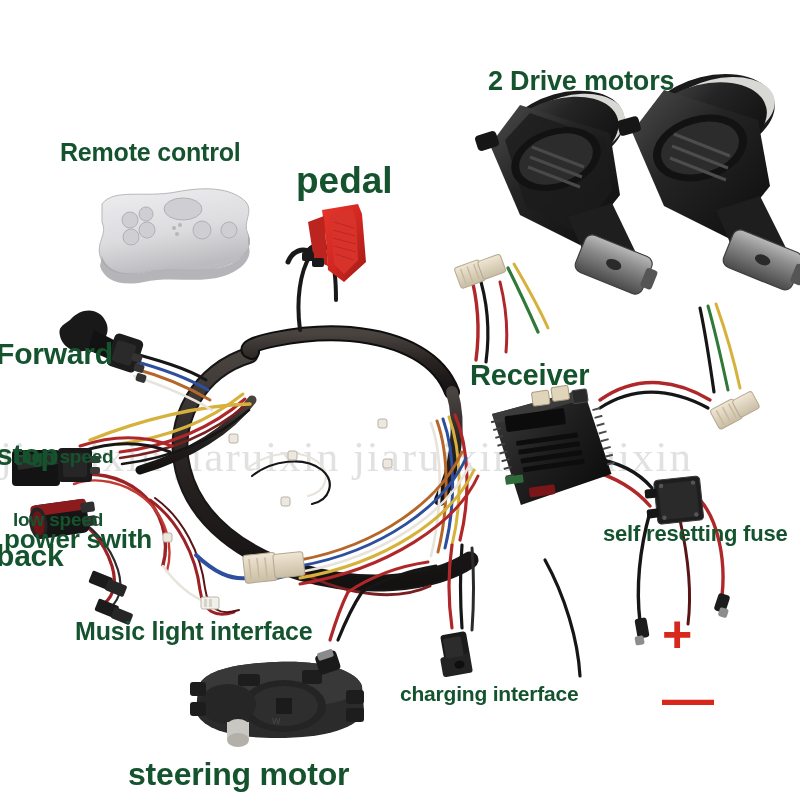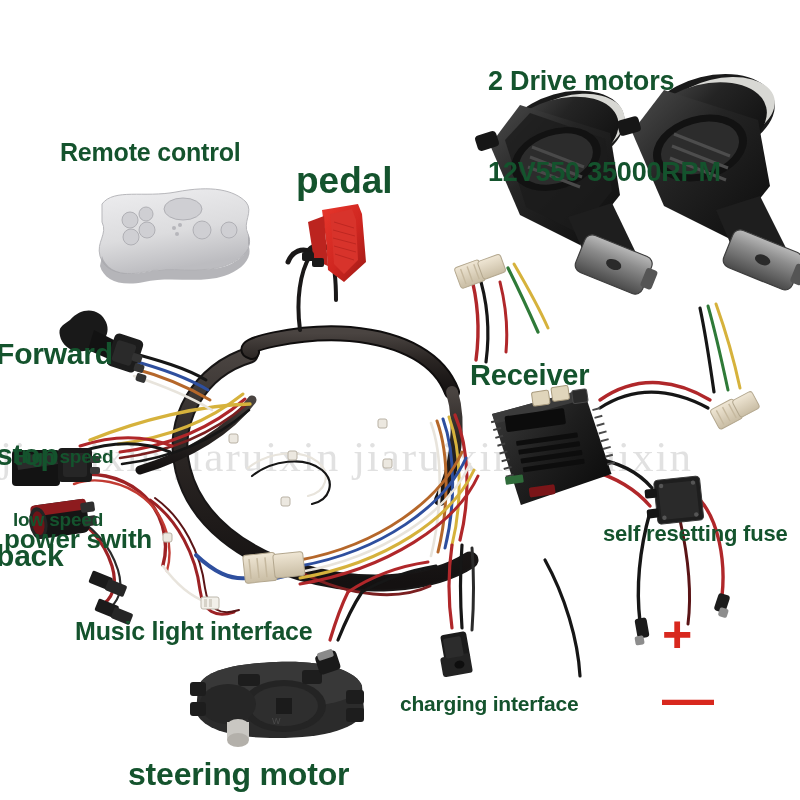--- a/index.html
+++ b/index.html
@@ -23,21 +23,21 @@
   }
   .lbl-drive{left:488px;top:6px;font-size:27px;}
   .lbl-remote{left:60px;top:138px;font-size:25px;}
   .lbl-pedal{left:296px;top:160px;font-size:37px;letter-spacing:0px;}
   .lbl-fsb{left:-4px;top:270px;font-size:30px;}
   .lbl-hs{left:13px;top:403px;font-size:19px;}
   .lbl-power{left:4px;top:525px;font-size:26px;}
   .lbl-music{left:43px;top:617px;font-size:25px;margin-left:32px;}
   .lbl-receiver{left:470px;top:359px;font-size:29px;}
   .lbl-fuse{left:603px;top:508px;font-size:22px;margin-top:14px;}
-  .lbl-charge{left:400px;top:682px;font-size:21px;margin-top:10px;}
+  .lbl-charge{left:400px;top:682px;font-size:21px;}
   .lbl-steer{left:128px;top:757px;font-size:32px;}
   .sym{position:absolute;color:#d8281e;font-weight:bold;z-index:40;line-height:1;}
   .sym-plus{left:662px;top:608px;font-size:52px;}
   .sym-minus{left:662px;top:672px;font-size:52px;}
 
   
   .wm{
     position:absolute;left:0;top:432px;width:800px;
     font-size:43px;color:#cfcfcf;opacity:.62;
     font-family:"Liberation Serif", serif;
@@ -438,21 +438,20 @@
 
       <g transform="rotate(-18 150 16)">
         <rect x="138" y="2" width="22" height="20" rx="4" fill="#1a1a1a"></rect>
         <rect x="141" y="0" width="16" height="8" rx="2" fill="#8a8a8a"></rect>
       </g>
     </g>
   </svg>
 
   <div class="lbl lbl-drive">
     <div>2 Drive motors</div>
-    <div>12V550 35000RPM</div>
   </div>
 
   <div class="lbl lbl-remote">Remote control</div>
 
   <div class="lbl lbl-pedal">pedal</div>
 
   <div class="lbl lbl-fsb">
     <div>Forward</div>
     <div>stop</div>
     <div>back</div>

